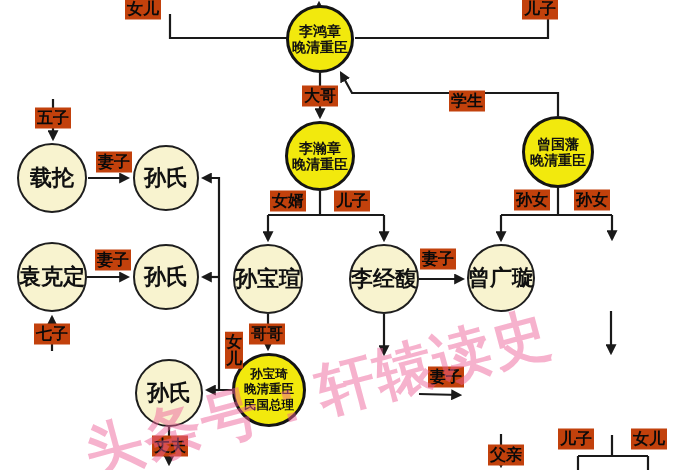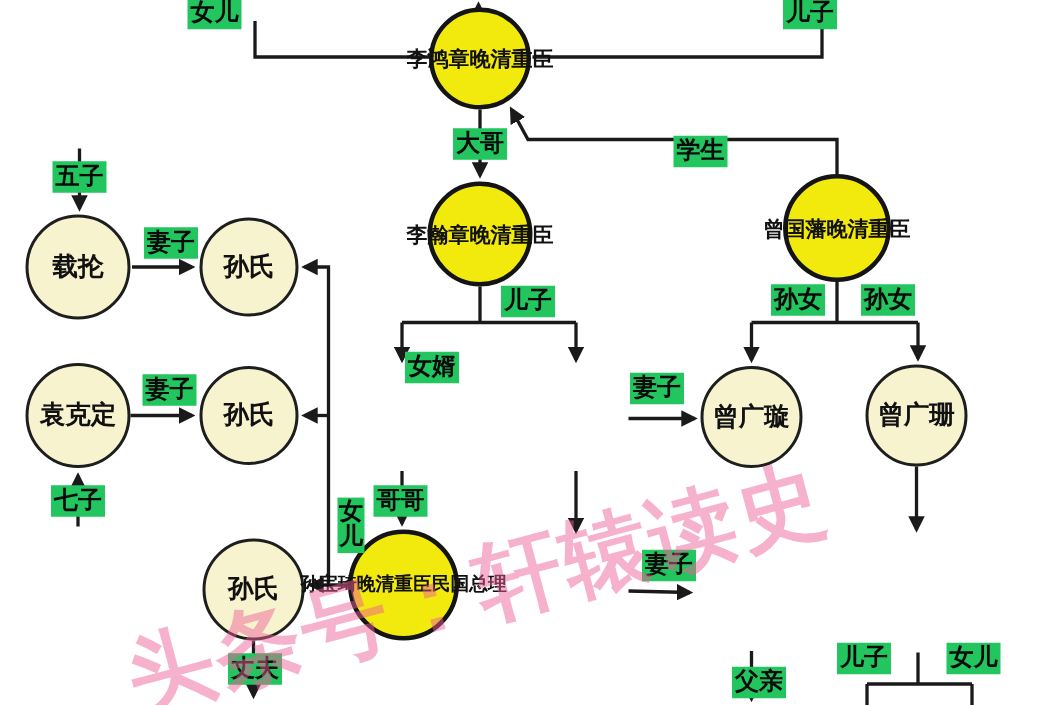--- a/index.html
+++ b/index.html
@@ -12,33 +12,33 @@
   html,body{margin:0;padding:0;background:#fff;}
   #stage{
     position:relative;width:700px;height:470px;background:#ffffff;
     overflow:hidden;
     font-family:"Liberation Sans","DejaVu Sans",sans-serif;
   }
   svg.connectors{position:absolute;left:0;top:0;z-index:1;}
   svg.connectors path.ln{fill:none;stroke:var(--line);stroke-width:2.2;}
   .node{
     position:absolute;border-radius:50%;z-index:2;
-    display:flex;flex-direction:row;align-items:center;justify-content:center;
+    display:flex;flex-direction:column;align-items:center;justify-content:center;
     text-align:right;font-weight:bold;color:#111;line-height:1.16;
     box-sizing:border-box;
   }
   .node span{display:block;white-space:nowrap;}
   .node.famous{background:var(--famous-fill);border:3px solid #141414;}
   .node.relative{background:var(--relative-fill);border:2.5px solid #1e1e1e;}
-  .node.n1{font-size:17px;}
+  .node.n1{font-size:22px;}
   .node.n2{font-size:14px;}
   .node.n3{font-size:12.5px;line-height:1.22;}
   .elabel{
     position:absolute;z-index:3;transform:translate(-50%,-50%);
-    font-weight:bold;font-size:16px;color:#0a0a0a;background:#22c55e;
+    font-weight:bold;font-size:16px;color:#0a0a0a;background:#c2410c;
     padding:0 2px;white-space:nowrap;
   }
   .elabel.vertical{
     width:18px;white-space:normal;word-break:break-all;
     line-height:1.08;text-align:center;padding:1px 0;
   }
   .watermark{
     position:absolute;left:86px;top:426px;z-index:6;
     transform:rotate(-15deg);transform-origin:0 50%;
     font-size:58px;font-weight:bold;letter-spacing:2px;line-height:1;
@@ -101,43 +101,46 @@
     <span>孙氏</span>
   </div>
   <div class="node famous n2" style="left:286px;top:5px;width:68px;height:68px;">
     <span>李鸿章</span>
     <span>晚清重臣</span>
   </div>
   <div class="node famous n2" style="left:285px;top:121px;width:70px;height:70px;">
     <span>李瀚章</span>
     <span>晚清重臣</span>
   </div>
+  <div class="node relative n1" style="left:233px;top:244px;width:70px;height:70px;">
+    <span>孙宝瑄</span>
+  </div>
+  <div class="node relative n1" style="left:349px;top:244px;width:70px;height:70px;">
+    <span>李经馥</span>
+  </div>
   <div class="node relative n1" style="left:467px;top:244px;width:68px;height:68px;">
     <span>曾广璇</span>
-  </div>
-  <div class="node relative n1" style="left:577px;top:243px;width:68px;height:68px;">
-    <span>曾广珊</span>
   </div>
   <div class="node famous n2" style="left:522px;top:116px;width:72px;height:72px;">
     <span>曾国藩</span>
     <span>晚清重臣</span>
   </div>
   <div class="node famous n3" style="left:232px;top:353px;width:74px;height:74px;">
     <span>孙宝琦</span>
     <span>晚清重臣</span>
     <span>民国总理</span>
   </div>
 
   <div class="elabel" style="left:143px;top:9px;">女儿</div>
   <div class="elabel" style="left:540px;top:9px;">儿子</div>
   <div class="elabel" style="left:467px;top:73px;margin-top:28px;">学生</div>
   <div class="elabel" style="left:320px;top:96px;">大哥</div>
   <div class="elabel" style="left:53px;top:118px;">五子</div>
   <div class="elabel" style="left:114px;top:162px;">妻子</div>
-  <div class="elabel" style="left:288px;top:201px;margin-top:44px;">女婿</div>
+  <div class="elabel" style="left:288px;top:201px;">女婿</div>
   <div class="elabel" style="left:352px;top:201px;">儿子</div>
   <div class="elabel" style="left:532px;top:200px;">孙女</div>
   <div class="elabel" style="left:592px;top:200px;">孙女</div>
   <div class="elabel" style="left:113px;top:260px;">妻子</div>
   <div class="elabel" style="left:438px;top:259px;">妻子</div>
   <div class="elabel" style="left:52px;top:334px;">七子</div>
   <div class="elabel" style="left:267px;top:334px;">哥哥</div>
   <div class="elabel vertical" style="left:234px;top:350px;">女儿</div>
   <div class="elabel" style="left:446px;top:377px;">妻子</div>
   <div class="elabel" style="left:170px;top:446px;">丈夫</div>

